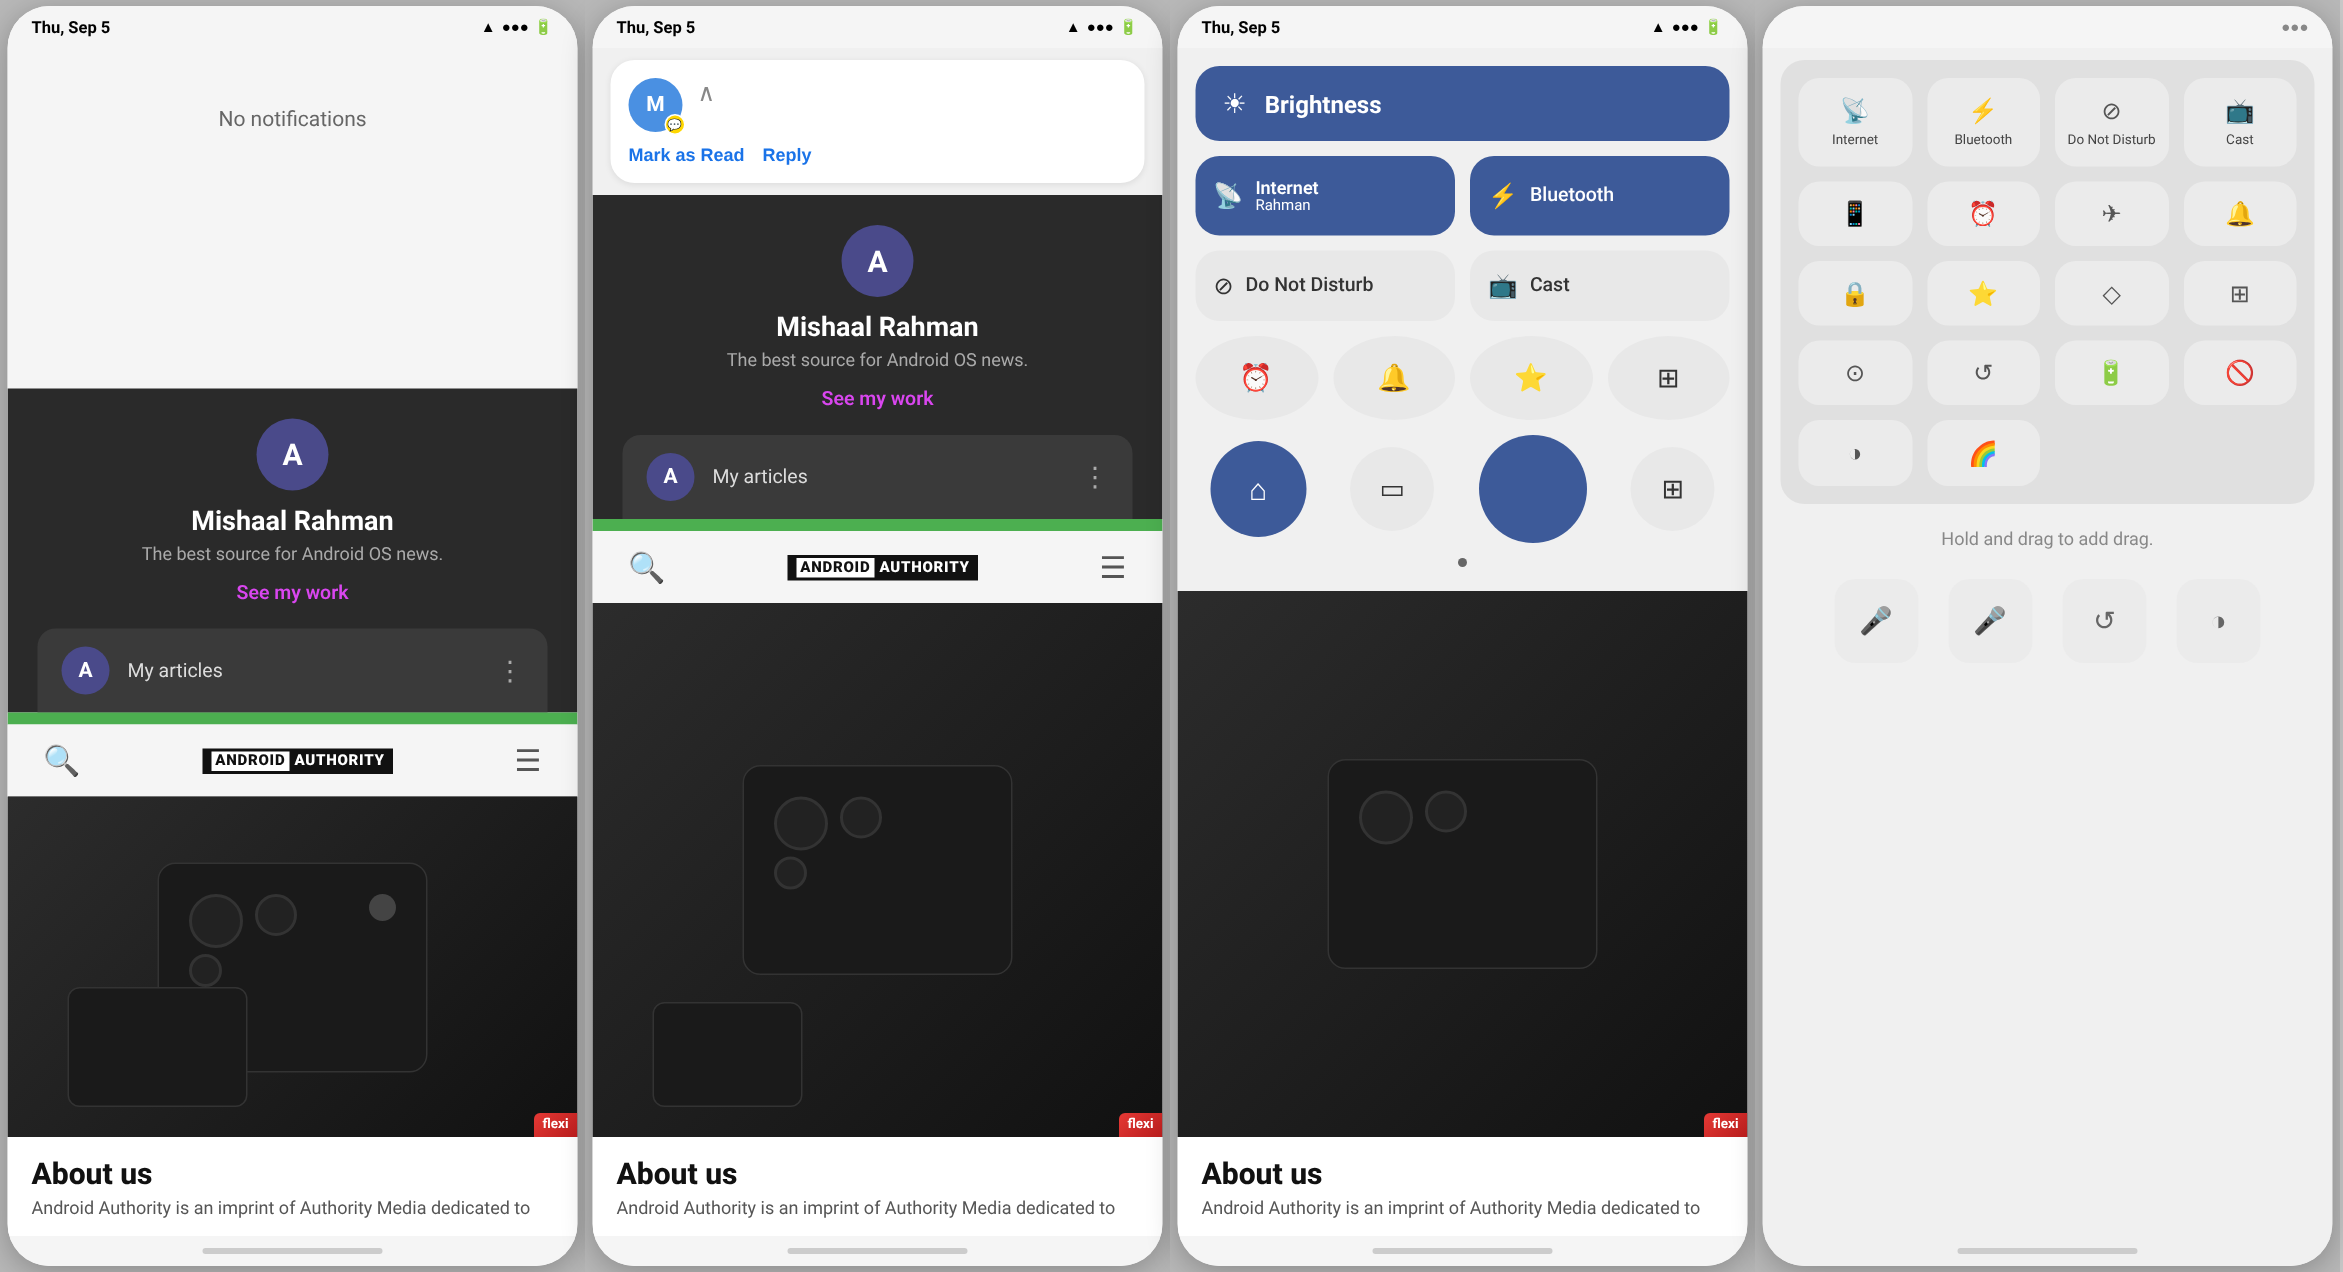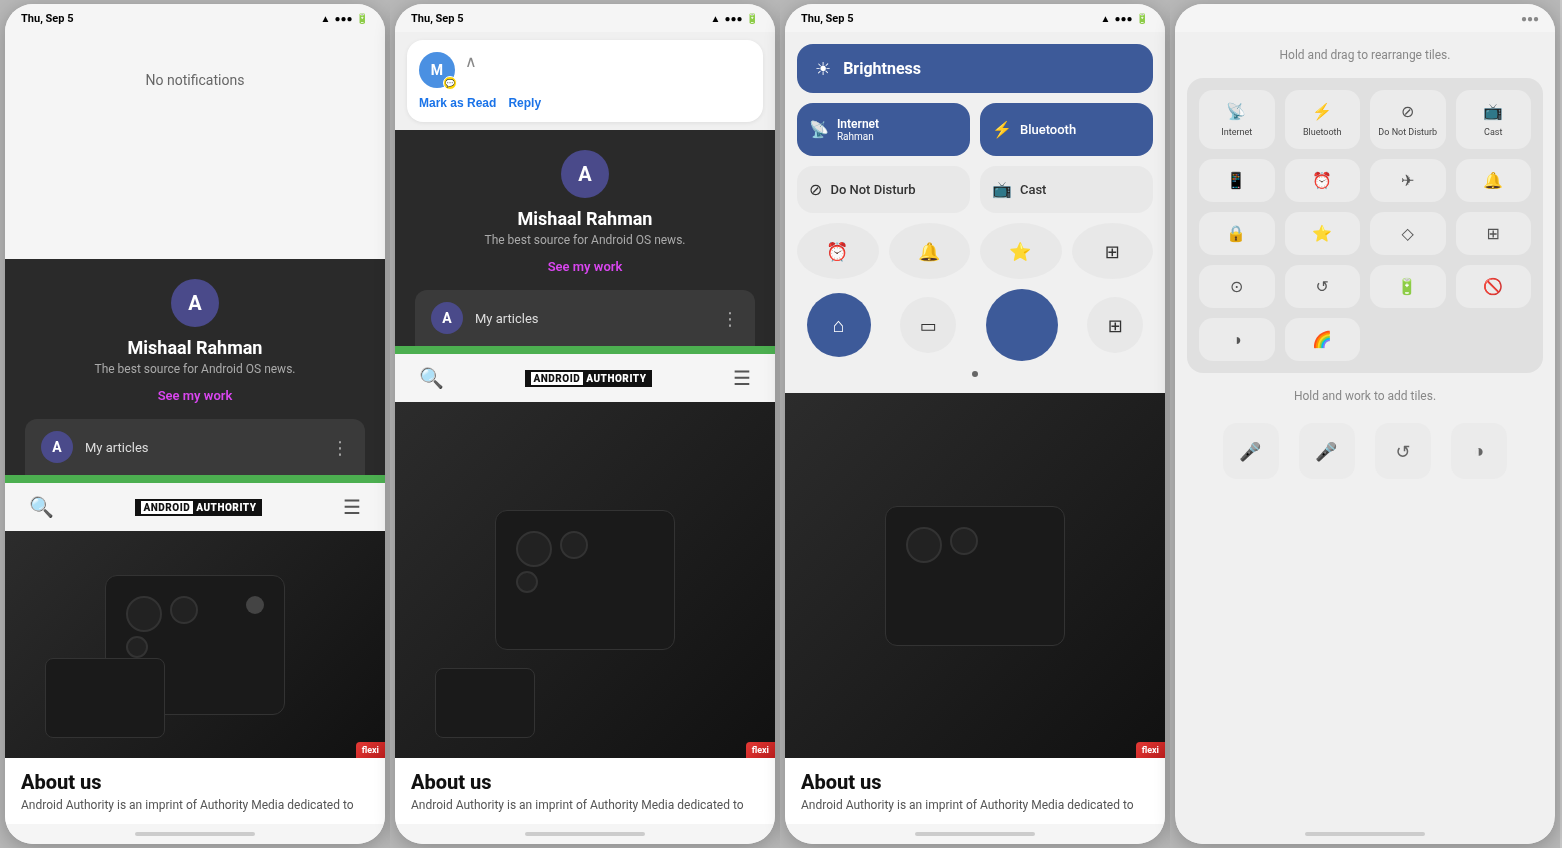--- a/index.html
+++ b/index.html
@@ -751,21 +751,20 @@
   </div>
 
   <div class="phone-wrapper">
     <div class="phone-screen" style="background:#f0f0f0;">
 
       <div class="status-bar status-bar-light">
         <span style="font-size:10px;color:#888;"></span>
         <div style="font-size:10px;color:#888;">●●●</div>
       </div>
 
-      <div class="p4-hint">Hold and drag to rearrange tiles.</div>
 
       <div class="p4-grid">
 
         <div class="p4-tile">
           <span class="p4-tile-icon">📡</span>
           <span style="font-size:9px;">Internet</span>
         </div>
         <div class="p4-tile">
           <span class="p4-tile-icon">⚡</span>
           <span style="font-size:9px;">Bluetooth</span>
@@ -820,21 +819,21 @@
         </div>
 
         <div class="p4-tile">
           <span class="p4-tile-icon">◑</span>
         </div>
         <div class="p4-tile">
           <span class="p4-tile-icon">🌈</span>
         </div>
       </div>
 
-      <div class="p4-add-hint">Hold and work to add tiles.</div>
+      <div class="p4-add-hint">Hold and drag to add drag.</div>
 
       <div class="p4-add-tiles-row">
         <div class="p4-add-tile">
           <span>🎤</span>
         </div>
         <div class="p4-add-tile">
           <span>🎤</span>
         </div>
         <div class="p4-add-tile">
           <span>↺</span>

